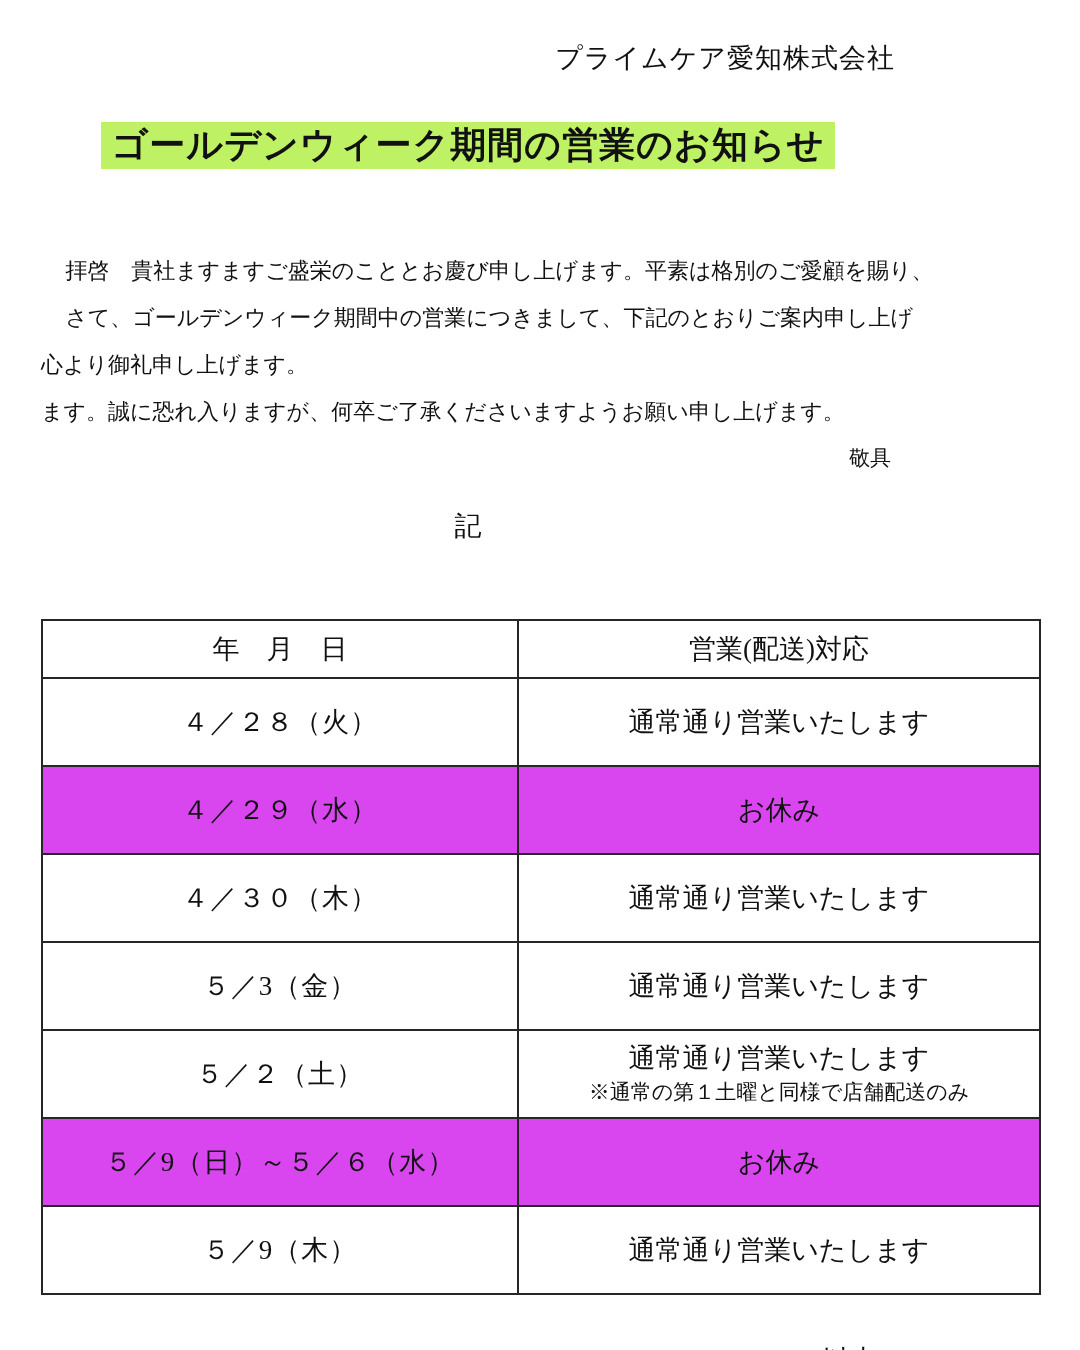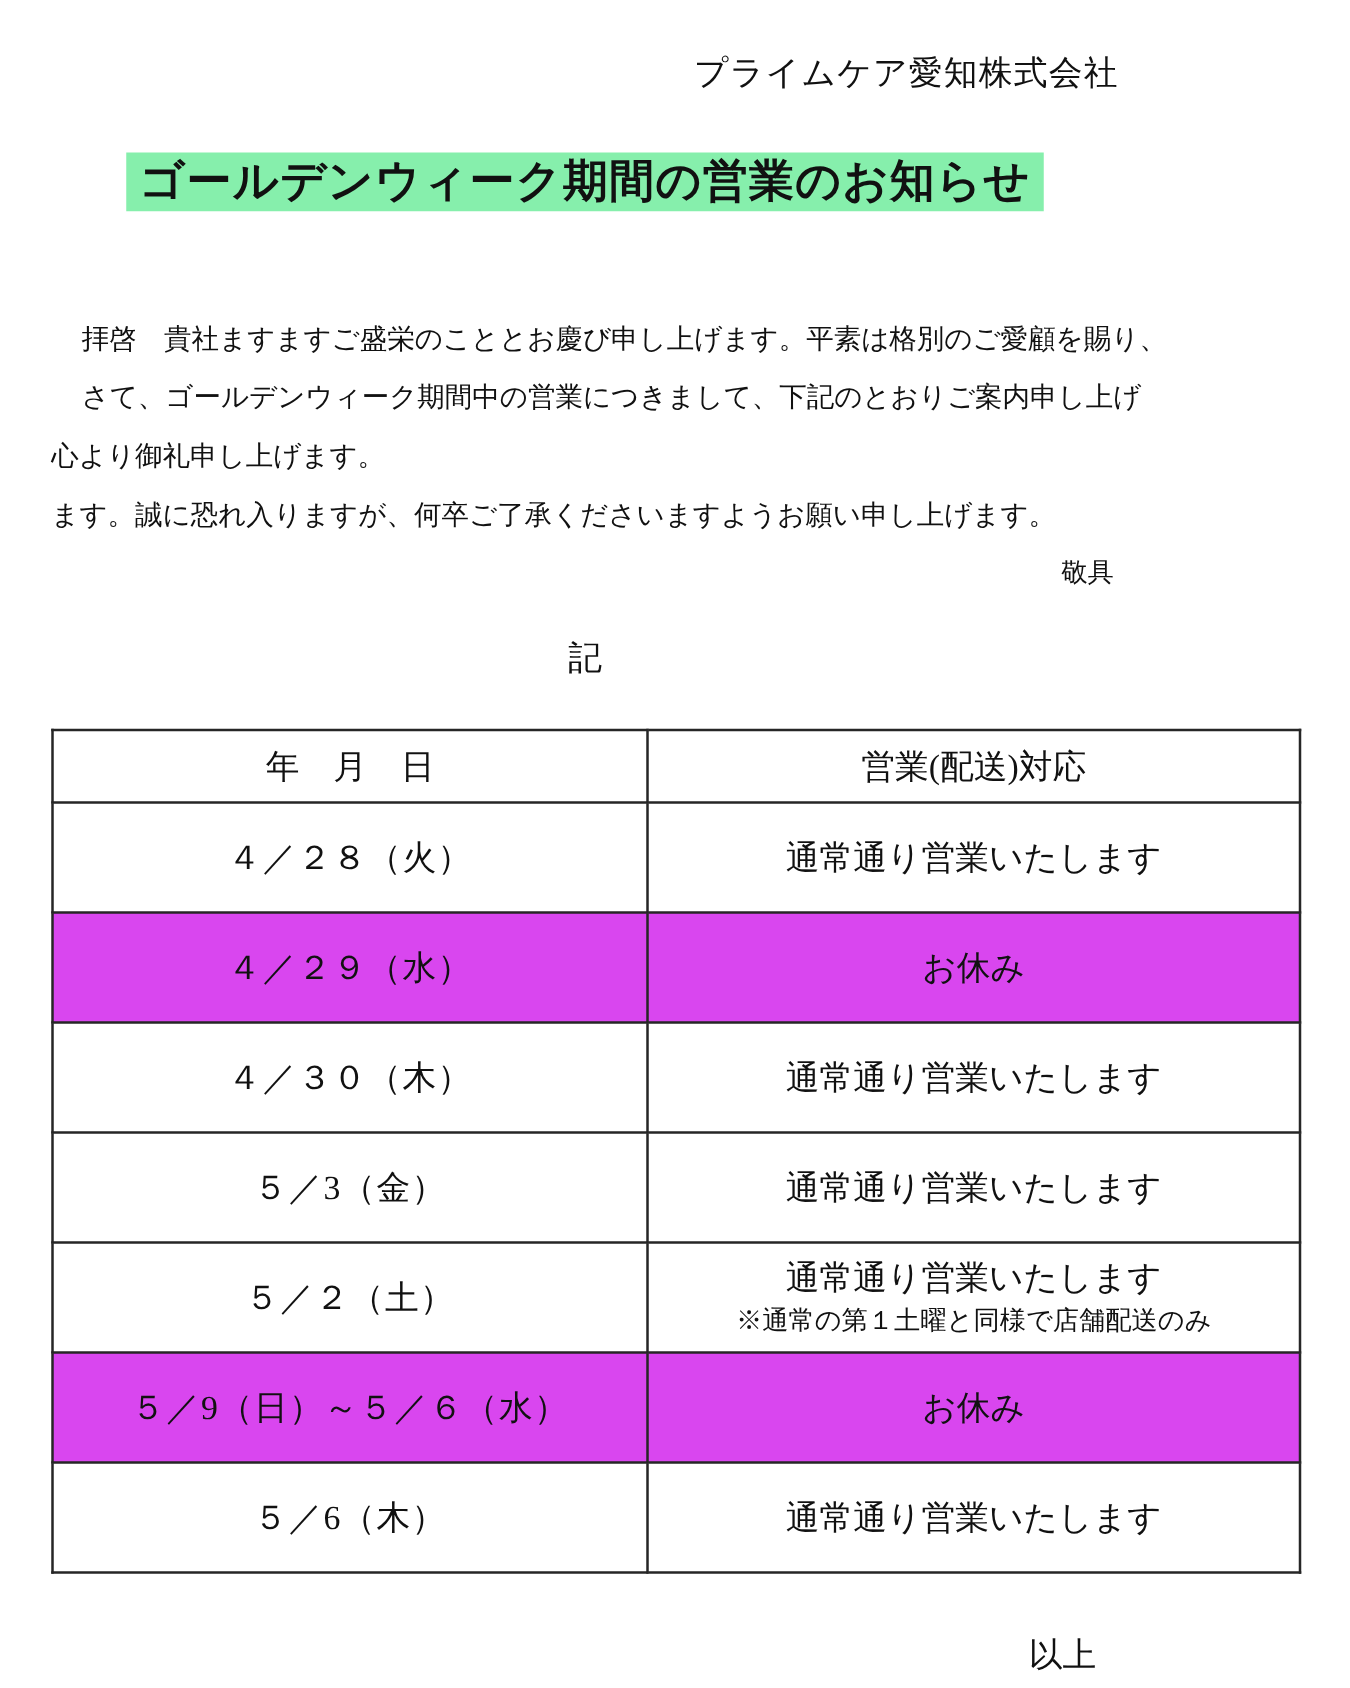--- a/index.html
+++ b/index.html
@@ -28,21 +28,21 @@
   }
   .title-wrap {
     margin-top: 47px;
     text-align: center;
   }
   .doc-title {
     display: inline-block;
     font-size: 36px;
     font-weight: bold;
     line-height: 47px;
-    background: #86efac;
+    background: #bef264;
     padding: 0 10px;
     letter-spacing: 1px;
   }
   .body-block {
     margin-top: 78px;
     font-size: 22px;
     line-height: 47px;
   }
   .body-line { white-space: nowrap; }
   .indent { text-indent: 1.1em; }
@@ -53,21 +53,21 @@
     margin-top: 0px;
     padding-right: 4px;
   }
   .ki {
     text-align: center;
     font-size: 27px;
     line-height: 34px;
     margin-top: 27px;
   }
   table.schedule {
-    margin-top: 40px;
+    margin-top: 76px;
     width: 998px;
     border-collapse: collapse;
     table-layout: fixed;
   }
   table.schedule td, table.schedule th {
     border: 2px solid #262626;
     font-weight: normal;
     text-align: center;
     vertical-align: middle;
     font-size: 27px;
@@ -146,21 +146,21 @@
       <td>
         <div class="status-main">通常通り営業いたします</div>
         <div class="status-note">※通常の第１土曜と同様で店舗配送のみ</div>
       </td>
     </tr>
     <tr class="body-row shaded">
       <td class="date-cell">５／9（日）～５／６（水）</td>
       <td>お休み</td>
     </tr>
     <tr class="body-row">
-      <td class="date-cell">５／6（木）</td>
+      <td class="date-cell">５／9（木）</td>
       <td>通常通り営業いたします</td>
     </tr>
   </tbody>
     </table>
 
   <div class="ijou">以上</div>
 
 </div>
 
 </body></html>

